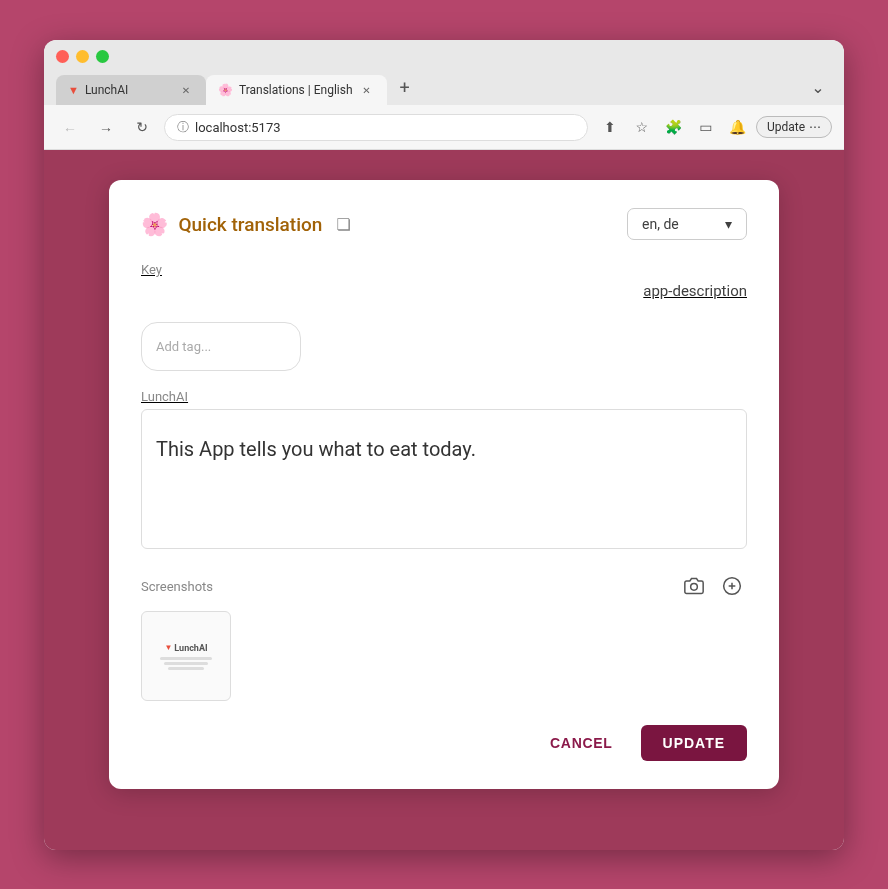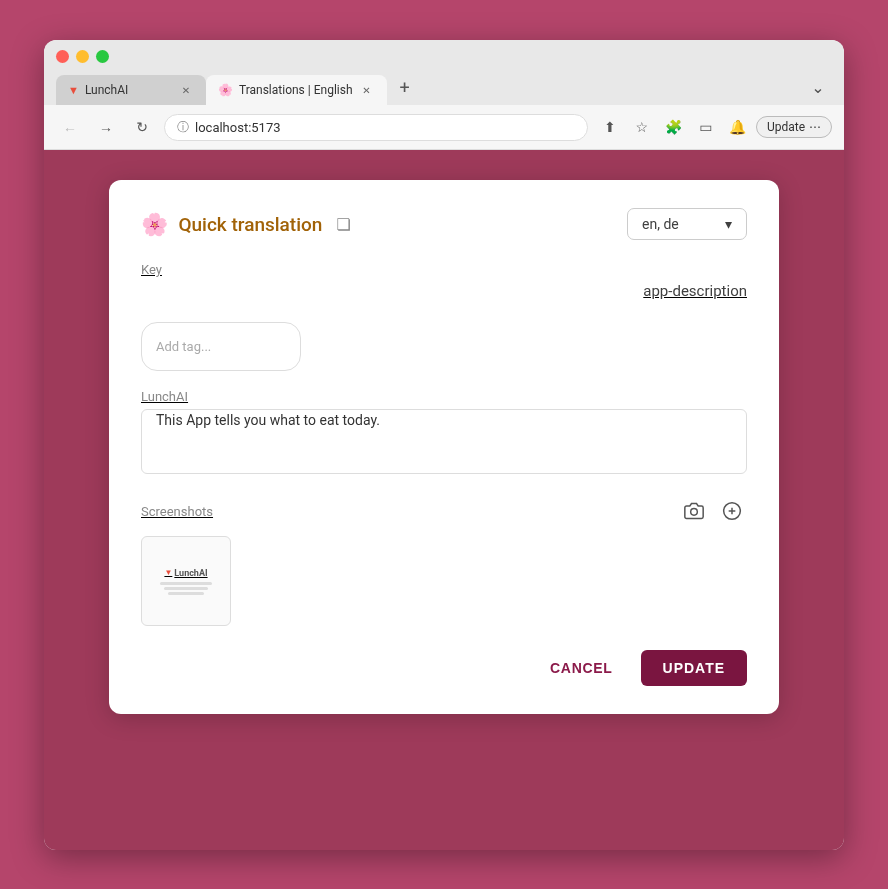--- a/index.html
+++ b/index.html
@@ -273,36 +273,35 @@
       align-items: flex-start;
       min-width: 160px;
       cursor: text;
       margin-top: 4px;
     }
 
     .textarea-field {
       width: 100%;
       border: 1px solid #ddd;
       border-radius: 6px;
-      padding: 0 14px;
-      font-size: 14px;
+      padding: 24px 14px;
+      font-size: 20px;
       color: #333;
       resize: none;
       font-family: inherit;
       outline: none;
       line-height: 1.5;
     }
 
     .textarea-active {
       border: 2px solid #8b1a4a !important;
     }
 
     .screenshots-section {
       margin-top: 12px;
-      text-decoration: underline;
     }
 
     .screenshots-header {
       display: flex;
       align-items: center;
       justify-content: space-between;
       margin-bottom: 10px;
     }
 
     .screenshots-label {

